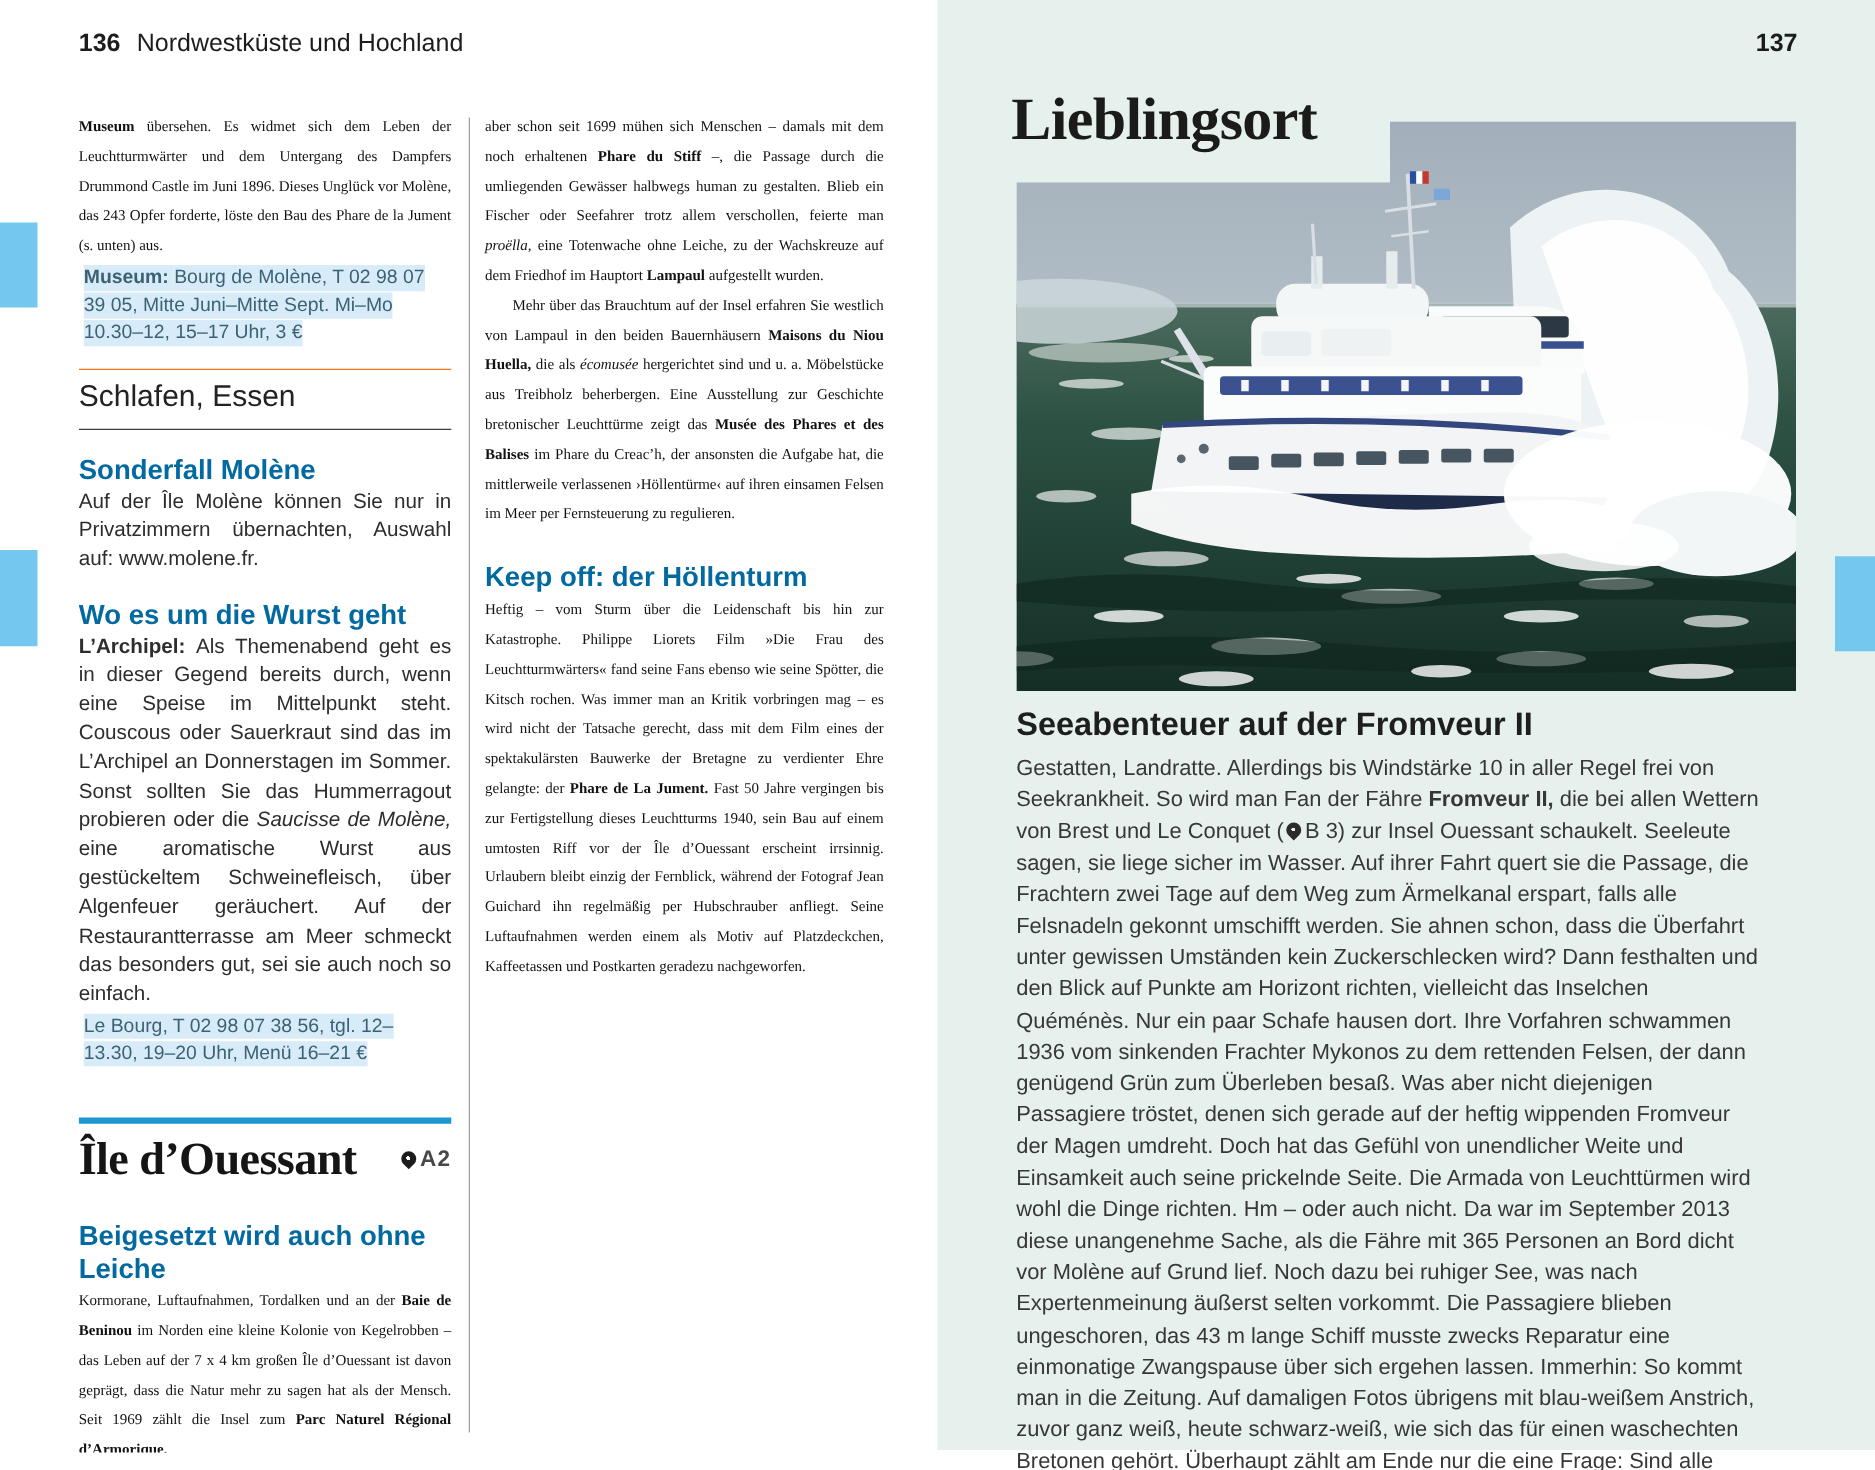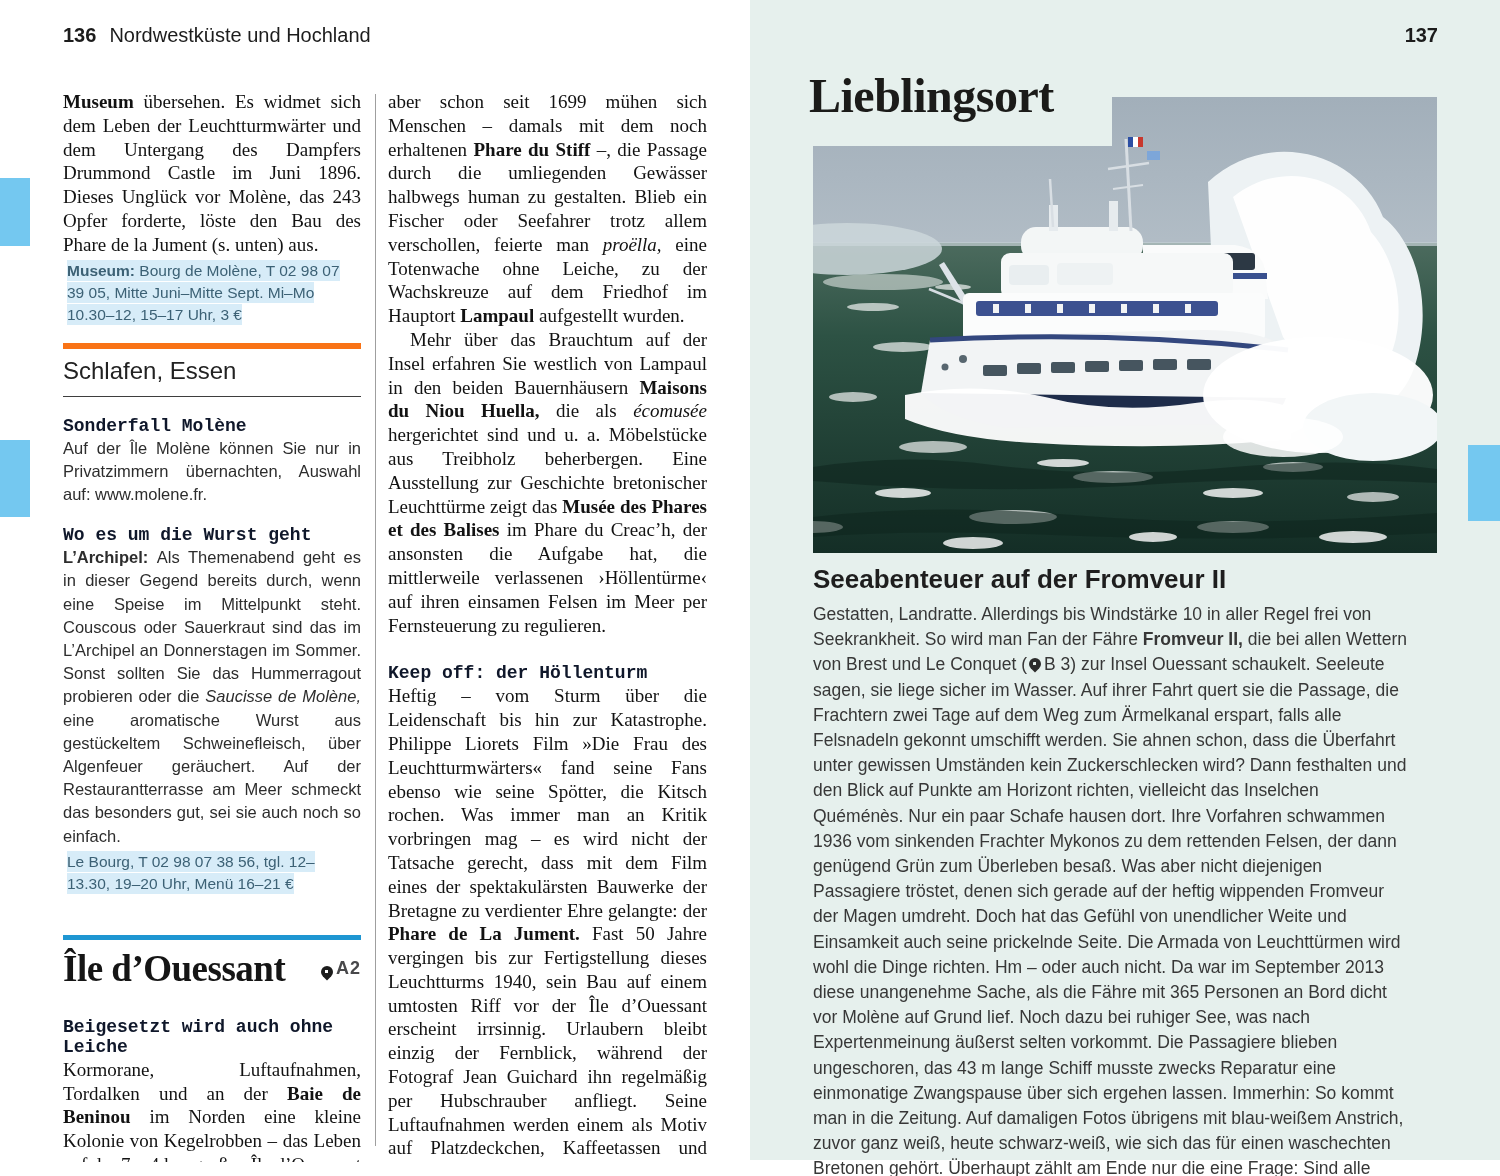--- a/index.html
+++ b/index.html
@@ -24,40 +24,40 @@
   .header-left{position:absolute;left:63px;top:24px;font-size:20px;color:#1c1c1c;}
   .header-left .num{font-weight:bold;margin-right:13px;}
 
   
   .columns{position:absolute;left:63px;top:90px;width:644px;height:1072px;overflow:hidden;}
   .col{position:absolute;top:0;}
   .col1{left:0;width:298px;}
   .col2{left:325px;width:319px;}
   .col-divider{position:absolute;left:312px;top:4px;height:1052px;width:1px;background:#9f9f9f;}
 
-  .p-serif{font-family:"Liberation Serif",serif;font-size:19px;line-height:23.8px;
+  .p-serif{font-family:"Liberation Serif",serif;font-size:12px;line-height:23.8px;
            color:#121212;text-align:justify;margin:0;}
   .p-serif.indent{text-indent:22px;}
   .p-sans{font-size:16.5px;line-height:23.2px;color:#2d2d2d;text-align:justify;margin:0;}
 
   .info{font-size:15.5px;line-height:22px;color:#3c6175;margin:3px 4px 0;}
   .info span{background:#d7ecf8;-webkit-box-decoration-break:clone;box-decoration-break:clone;
              padding:1.5px 0 2px;}
 
-  .section-heading{margin-top:17px;border-top:6px solid #f97316;border-bottom:1px solid #3e3e3e;
+  .section-heading{margin-top:17px;border-top:1px solid #f97316;border-bottom:1px solid #3e3e3e;
                    padding:8px 0 11px;font-size:24px;font-weight:normal;color:#222;}
 
-  .subhead{margin-top:19px;margin-bottom:1px;font-size:18px;font-weight:bold;color:#0f172a;font-family:Liberation Mono, monospace;}
+  .subhead{margin-top:19px;margin-bottom:1px;font-size:22px;font-weight:bold;color:#0369a1;}
 
   .island{margin-top:40px;}
   .island-rule{height:5px;background:#1e96d2;margin-bottom:7px;}
   .island-row{display:flex;align-items:center;}
   .island-title{font-family:"Liberation Serif",serif;font-weight:bold;font-size:37px;
                 letter-spacing:-0.5px;color:#151515;white-space:nowrap;}
-  .map-ref{margin-left:auto;display:flex;align-items:flex-end;font-size:18px;font-weight:bold;
+  .map-ref{margin-left:auto;display:flex;align-items:center;font-size:18px;font-weight:bold;
            color:#48484a;letter-spacing:1px;}
 
   .icon-map-pin{display:inline-block;width:12px;height:12px;
       background:radial-gradient(circle at 50% 45%, #ffffff 0 1.6px, #1c1c1c 1.7px);
       border-radius:50% 50% 50% 0;transform:rotate(-45deg);margin:0 3px 1px 2px;vertical-align:-1px;}
   .body-text .icon-map-pin{background:radial-gradient(circle at 50% 45%, #e6f0ed 0 1.5px, #2b2b2b 1.6px);}
 
   
   .page-num-right{position:absolute;right:62px;top:24px;font-weight:bold;font-size:20px;color:#1c1c1c;}
   .kicker{position:absolute;left:59px;top:68px;font-family:"Liberation Serif",serif;

